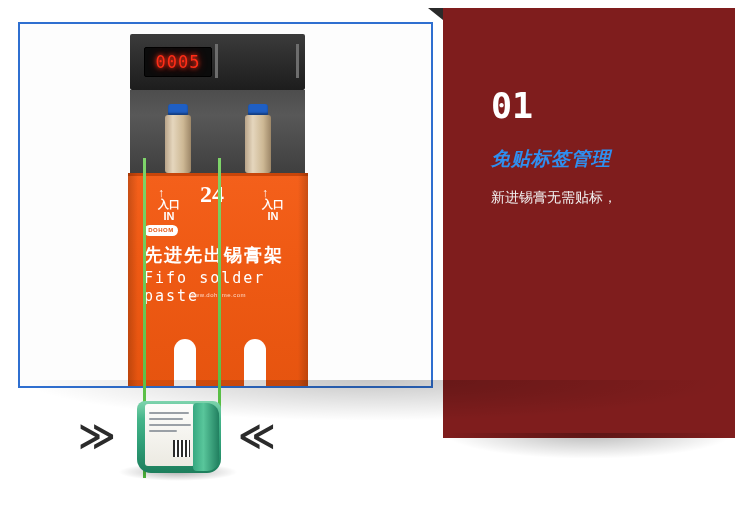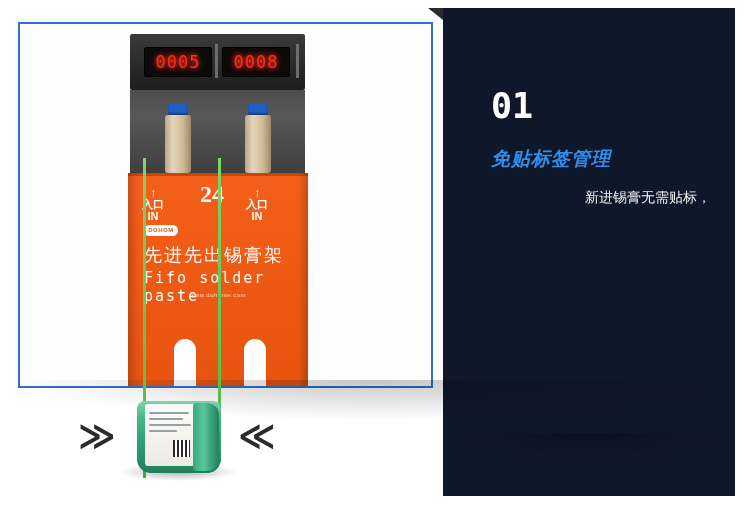--- a/index.html
+++ b/index.html
@@ -143,21 +143,21 @@
     position: absolute;
     top: 14px;
     color: #fff;
     font-size: 11px;
     font-weight: bold;
     letter-spacing: 0;
     line-height: 1.05;
     text-align: center;
   }
   .in-label .arrow { display:block; font-size: 12px; line-height: 1; }
-  .in-label .cn { display:inline; font-size: 11px; }
+  .in-label .cn { display:inline; font-size: 11px; margin-left: 16px; }
   .in-label.l1 { left: 14px; }
   .in-label.l2 { left: 118px; }
   .rack-number {
     position: absolute;
     left: 72px;
     top: 8px;
     font-size: 24px;
     font-weight: bold;
     color: #ffffff;
     font-family: "Liberation Serif", serif;
@@ -176,21 +176,21 @@
     line-height: 11px;
     letter-spacing: .5px;
     font-weight: bold;
   }
   .rack-title-cn {
     position: absolute;
     left: 16px;
     top: 70px;
     color: #ffffff;
     font-size: 18px;
-    font-weight: normal;
+    font-weight: bold;
     letter-spacing: 2px;
   }
   .rack-title-en {
     position: absolute;
     left: 16px;
     top: 96px;
     color: #ffffff;
     font-size: 15px;
     letter-spacing: 2px;
     font-family: "DejaVu Sans Mono", monospace;
@@ -229,22 +229,22 @@
   }
   .rail.r1 { left: 143px; top: 150px; height: 320px; }
   .rail.r2 { left: 218px; top: 150px; height: 300px; }
 
   
   .info-panel {
     position: absolute;
     left: 443px;
     top: 0;
     width: 292px;
-    height: 488px;
-    background: #0f172a;
+    height: 430px;
+    background: #7f1d1d;
   }
   .info-panel .fold {
     position: absolute;
     left: -15px;
     top: 0;
     width: 15px;
     height: 12px;
     background: #2a2a2a;
     clip-path: polygon(0 0, 100% 0, 100% 100%);
   }
@@ -269,21 +269,20 @@
     font-style: italic;
   }
   .panel-body {
     position: absolute;
     left: 48px;
     top: 178px;
     width: 220px;
     font-size: 14px;
     line-height: 1.7;
     color: #f2f2f2;
-    text-align: right;
   }
   .panel-body div { white-space: nowrap; }
 
   
   .jar {
     position: absolute;
     left: 137px;
     top: 393px;
     width: 84px;
     height: 72px;
@@ -378,23 +377,20 @@
   <div class="panel-shadow"></div>
 
   <div class="photo-panel">
     <div class="machine-wrap">
 
       <div class="dispenser-top">
         <div class="led-sep s1"></div>
         <div class="led-sep s2"></div>
         <div class="led left">
           <span>0005</span>
-        </div>
-        <div class="led right">
-          <span>0008</span>
         </div>
       </div>
 
       <div class="mid-body">
         <div class="blue-cap c1"></div>
         <div class="blue-cap c2"></div>
         <div class="tube t1"></div>
         <div class="tube t2"></div>
       </div>
 

